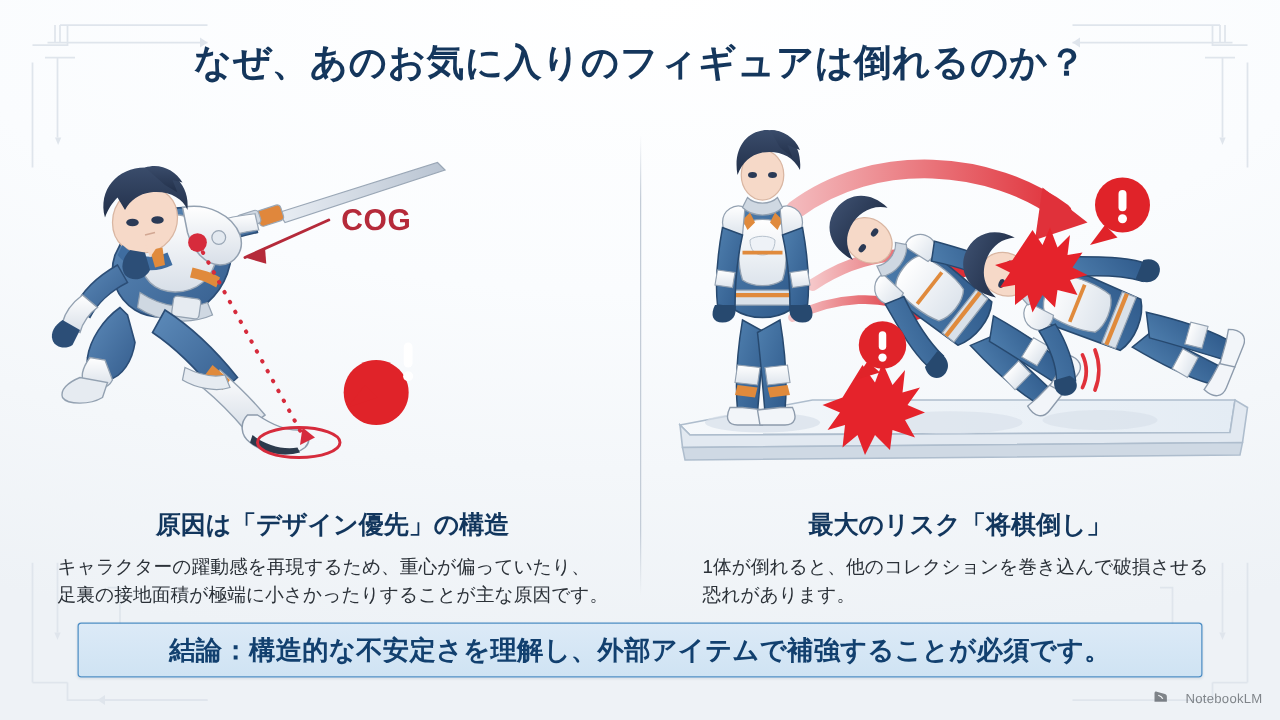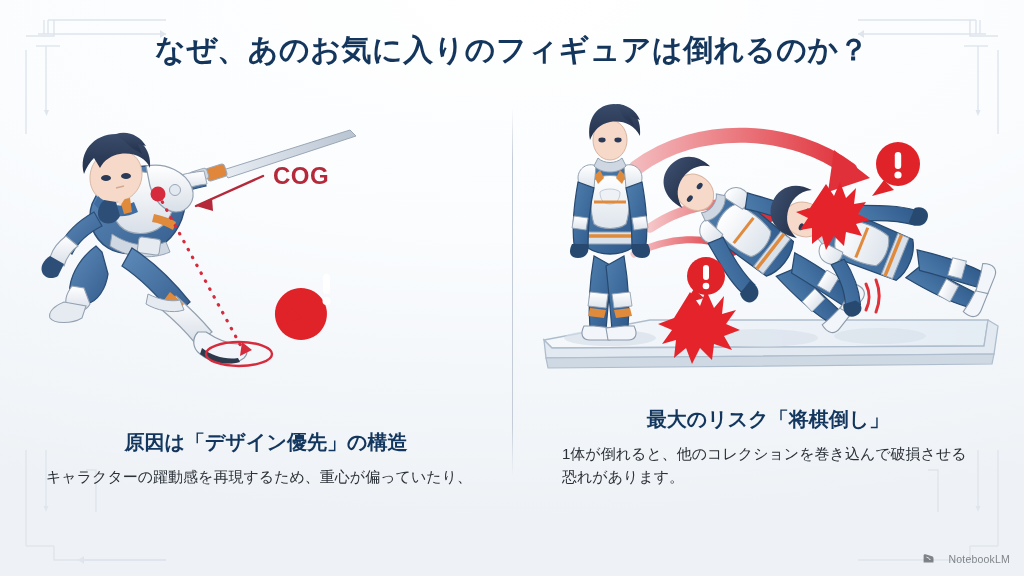--- a/index.html
+++ b/index.html
@@ -271,20 +271,21 @@
             <rect x="303" y="178" width="7" height="20" rx="3.5" fill="#ffffff"></rect>
             <circle cx="306.5" cy="205" r="4" fill="#ffffff"></circle>
           </g>
         </svg>
       </div>
 
       <div class="caption">
         <div class="cap-head">原因は「デザイン優先」の構造</div>
         <div class="cap-body">
           <div>キャラクターの躍動感を再現するため、重心が偏っていたり、</div>
+          <div>足裏の接地面積が極端に小さかったりすることが主な原因です。</div>
         </div>
       </div>
     </div>
 
     <div class="panel" id="panel-right">
 
       <div class="art">
         <svg viewBox="0 0 472 292" xmlns="http://www.w3.org/2000/svg">
           <defs>
             <linearGradient id="suitR" x1="0" y1="0" x2="1" y2="1">
@@ -450,20 +451,23 @@
       <div class="caption">
         <div class="cap-head">最大のリスク「将棋倒し」</div>
         <div class="cap-body">
           <div>1体が倒れると、他のコレクションを巻き込んで破損させる</div>
           <div>恐れがあります。</div>
         </div>
       </div>
     </div>
   </div>
 
+  <div id="banner">
+    <span id="banner-text">結論：構造的な不安定さを理解し、外部アイテムで補強することが必須です。</span>
+  </div>
 
   <div id="watermark">
     <span>
       <svg width="13" height="11" viewBox="0 0 13 11" fill="none" stroke="#3c4248" stroke-width="1.1">
         <path d="M1.6 9.4 V2.6 C1.6 1.6 2.4 1 3.4 1.3 L10 3.2 C11 3.5 11.5 4.3 11.5 5.3 V9.4 Z" fill="#3c4248" stroke="none"></path>
         <path d="M4.6 4.2 C6.2 4.6 7.6 5.6 8.2 7" stroke="#ffffff" stroke-width="1" fill="none"></path>
       </svg>
     </span>
     <span class="wm-label">NotebookLM</span>
   </div>

